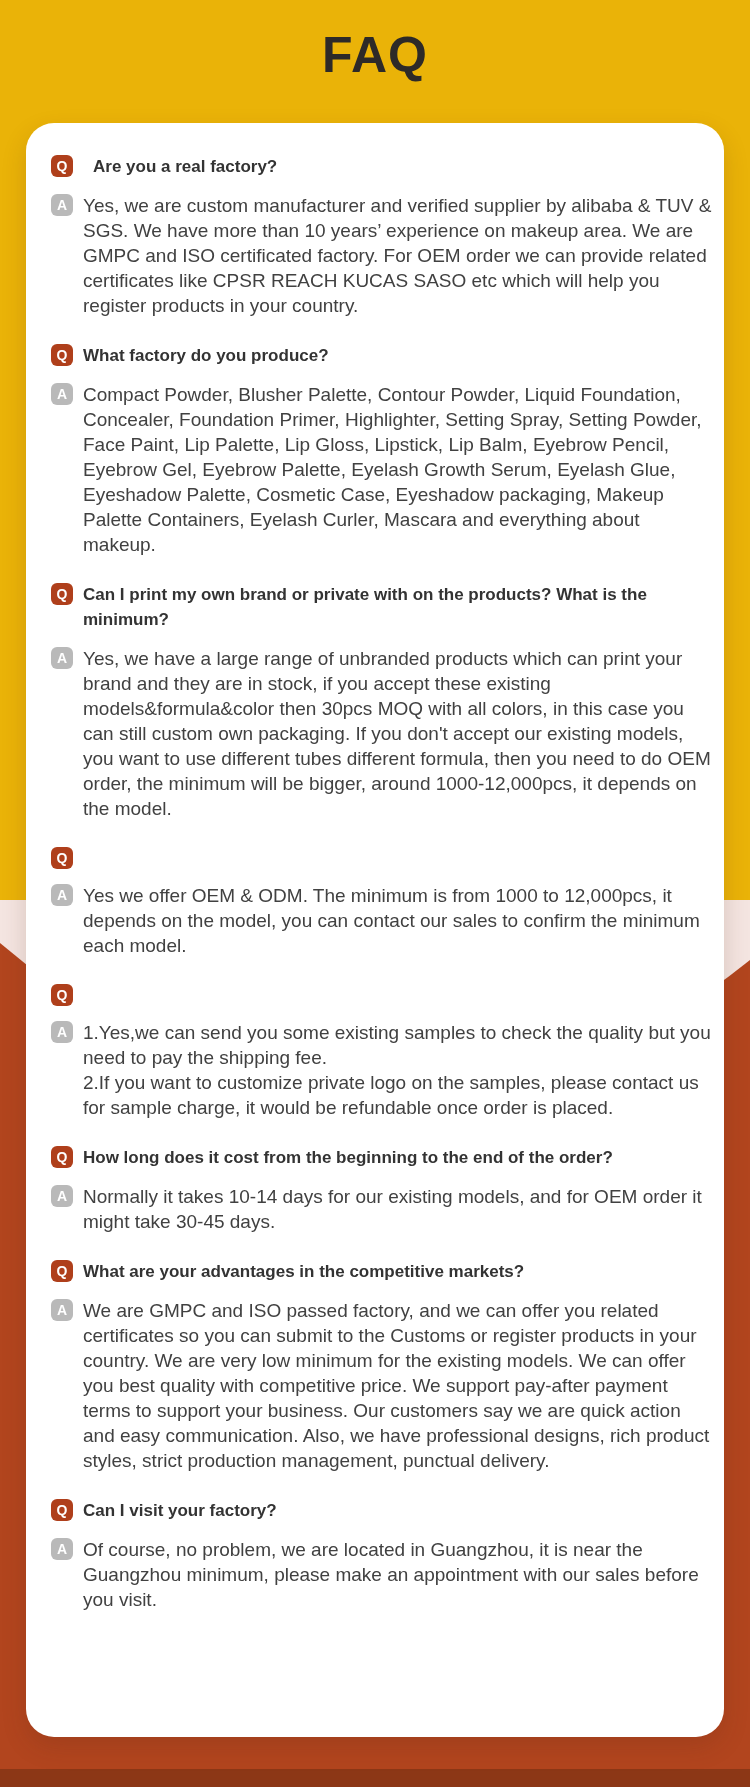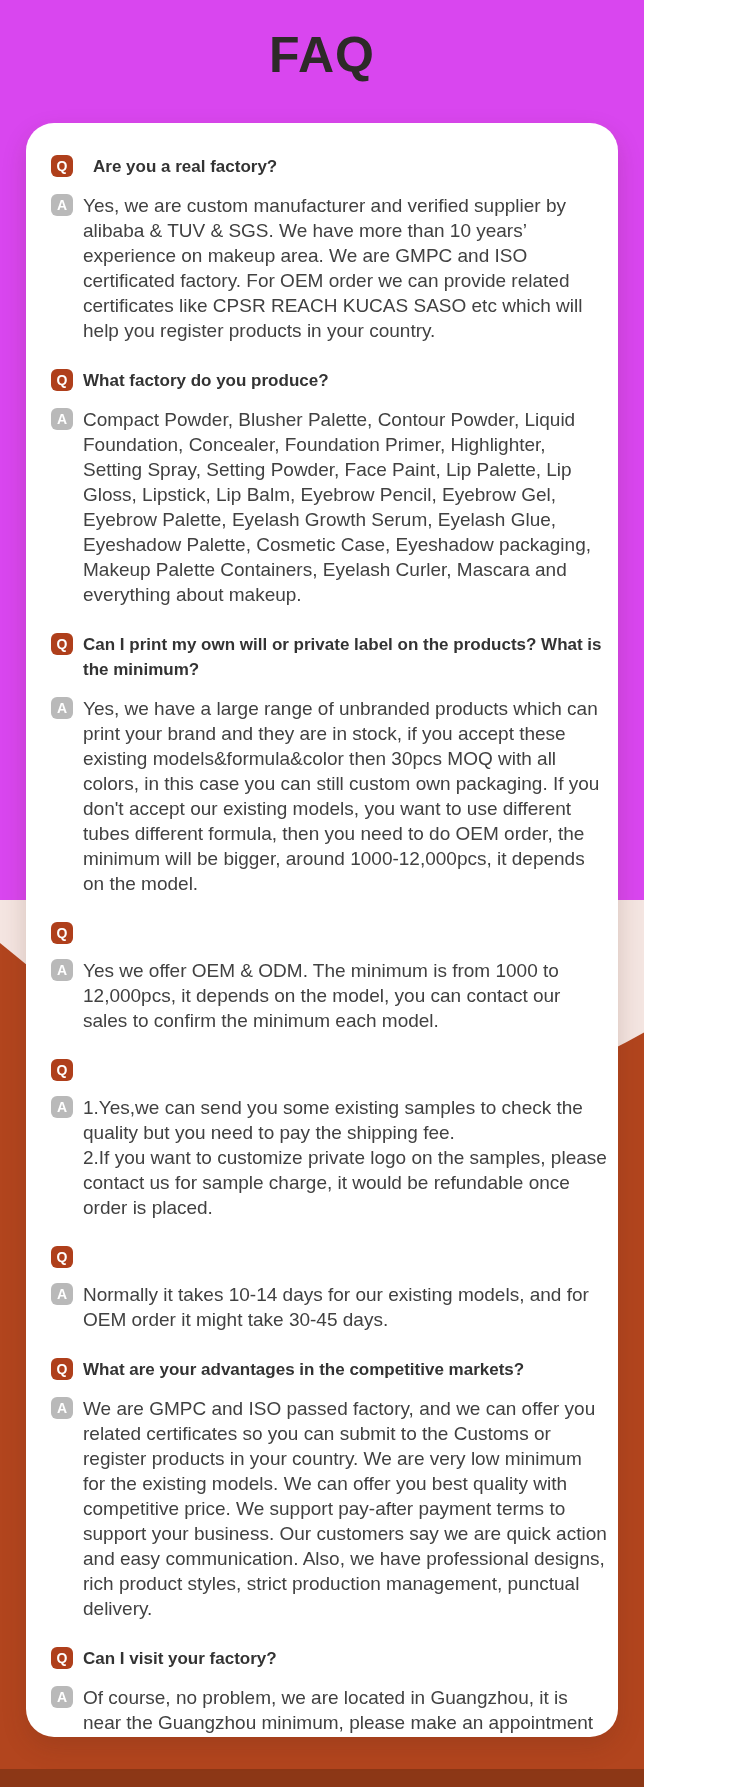--- a/index.html
+++ b/index.html
@@ -1,19 +1,19 @@
 <!DOCTYPE html>
 <html><head>
 <meta charset="utf-8">
 <style>
   html,body{margin:0;padding:0;background:#ffffff;}
   .page{
     position:relative;
-    width:644px;height:1787px;
-    background:#d946ef;
+    width:750px;height:1787px;
+    background:#eab308;
     overflow:hidden;
     font-family:"Liberation Sans", sans-serif;
   }
   
   .bg-bottom{
     position:absolute;left:0;top:900px;right:0;bottom:0;
     background:#b2451e;
     z-index:0;
   }
   .bg-bottom .curve{
@@ -107,21 +107,21 @@
       </div>
       <div class="row a-row">
         <span class="badge a-badge">A</span>
         <div class="a-text">Compact Powder, Blusher Palette, Contour Powder, Liquid Foundation, Concealer, Foundation Primer, Highlighter, Setting Spray, Setting Powder, Face Paint, Lip Palette, Lip Gloss, Lipstick, Lip Balm, Eyebrow Pencil, Eyebrow Gel, Eyebrow Palette, Eyelash Growth Serum, Eyelash Glue, Eyeshadow Palette, Cosmetic Case, Eyeshadow packaging, Makeup Palette Containers, Eyelash Curler, Mascara and everything about makeup.</div>
       </div>
     </div>
 
     <div class="qa">
       <div class="row q-row">
         <span class="badge q-badge">Q</span>
-        <div class="q-text">Can I print my own will or private label on the products? What is the minimum?</div>
+        <div class="q-text">Can I print my own brand or private with on the products? What is the minimum?</div>
       </div>
       <div class="row a-row">
         <span class="badge a-badge">A</span>
         <div class="a-text">Yes, we have a large range of unbranded products which can print your brand and they are in stock, if you accept these existing models&amp;formula&amp;color then 30pcs MOQ with all colors, in this case you can still custom own packaging. If you don't accept our existing models, you want to use different tubes different formula, then you need to do OEM order, the minimum will be bigger, around 1000-12,000pcs, it depends on the model.</div>
       </div>
     </div>
 
     <div class="qa">
       <div class="row q-row">
         <span class="badge q-badge">Q</span>
@@ -139,20 +139,21 @@
       <div class="row a-row">
         <span class="badge a-badge">A</span>
         <div class="a-text">1.Yes,we can send you some existing samples to check the quality but you need to pay the shipping fee.
 2.If you want to customize private logo on the samples, please contact us for sample charge, it would be refundable once order is placed.</div>
       </div>
     </div>
 
     <div class="qa">
       <div class="row q-row">
         <span class="badge q-badge">Q</span>
+        <div class="q-text">How long does it cost from the beginning to the end of the order?</div>
       </div>
       <div class="row a-row">
         <span class="badge a-badge">A</span>
         <div class="a-text">Normally it takes 10-14 days for our existing models, and for OEM order it might take 30-45 days.</div>
       </div>
     </div>
 
     <div class="qa">
       <div class="row q-row">
         <span class="badge q-badge">Q</span>

